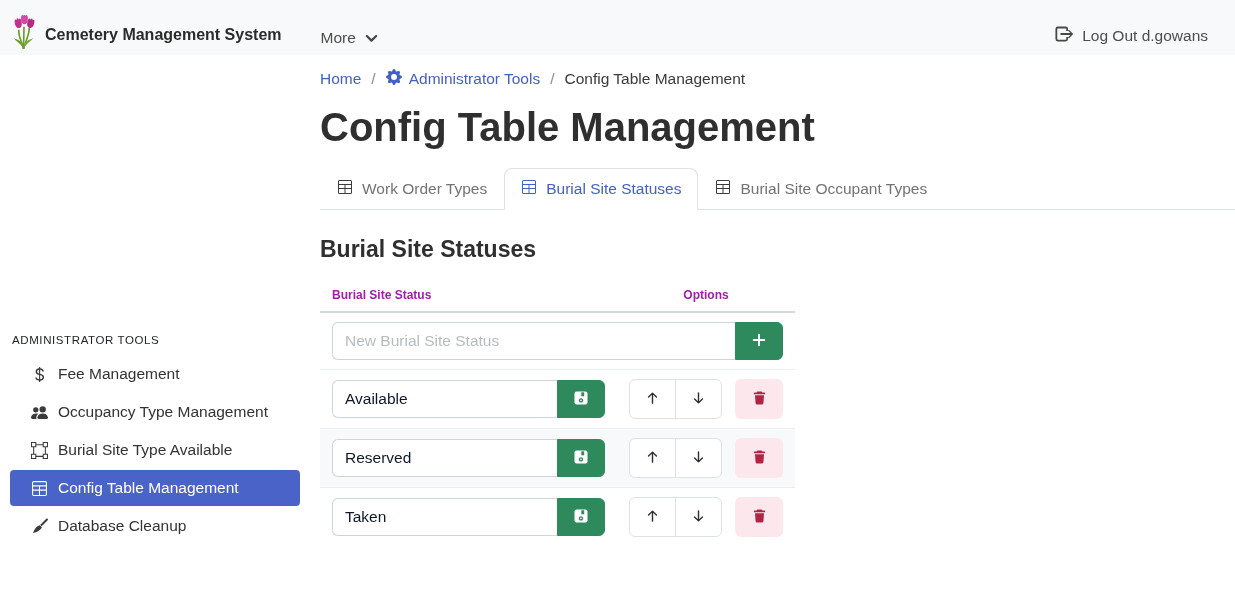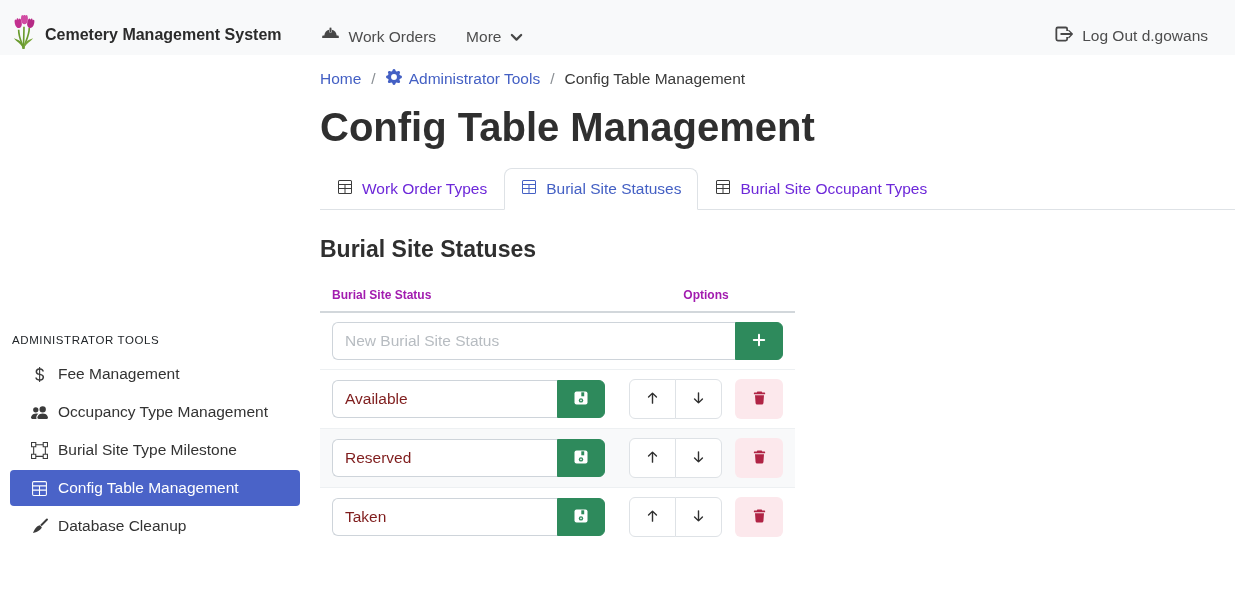--- a/index.html
+++ b/index.html
@@ -36,41 +36,41 @@
     gap:7px; cursor:pointer; }
   .crumb-sep { color:#8a8f94; }
   .crumb-current { color:#3a3a3a; }
 
   
   h1.page-title { font-size:40px; font-weight:bold; color:#2f2f2f; margin:16px 0 18px 0; }
 
   
   .tabs { display:flex; align-items:flex-end; border-bottom:1px solid #dee2e6; }
   .tab { display:flex; align-items:center; gap:9px; padding:10px 16px; font-size:15.5px;
-    color:#6d28d9; cursor:pointer; border:1px solid transparent; margin-bottom:-1px;
+    color:#737373; cursor:pointer; border:1px solid transparent; margin-bottom:-1px;
     border-radius:8px 8px 0 0; }
   .tab.active { background:#fff; border-color:#dee2e6 #dee2e6 #fff #dee2e6;
     color:#4460c4; }
   .tab svg { flex:0 0 auto; }
 
   
   h2.section-title { font-size:23px; font-weight:bold; color:#2f2f2f; margin:26px 0 16px 0; }
 
   
   table.cfg { width:472px; border-collapse:collapse; margin-top:6px; }
   table.cfg th { text-align:left; font-size:12px; font-weight:bold; color:#a21caf;
     padding:9px 12px; border-bottom:2px solid #d2d7db; }
   table.cfg th.opt-col { text-align:center; width:177px; }
   table.cfg td { padding:9px 12px; vertical-align:middle; }
   table.cfg tbody tr + tr { border-top:1px solid #edf0f2; }
   table.cfg tbody tr.striped { background:#f8f9fa; }
 
   .input-group { display:flex; width:100%; }
   .input-group input { flex:1; min-width:0; height:38px; border:1px solid #ced4da;
-    border-radius:6px; padding:0 12px; font-size:15.5px; color:#7f1d1d;
+    border-radius:6px; padding:0 12px; font-size:15.5px; color:#0f172a;
     font-family:"Liberation Sans", sans-serif; outline:none; }
   .input-group input.has-append { border-radius:6px 0 0 6px; border-right:none; }
   .input-group input::placeholder { color:#b7bcc1; }
   .btn-green { width:48px; height:38px; background:#2e8a5c; border:1px solid #2e8a5c;
     border-radius:0 6px 6px 0; display:flex; align-items:center; justify-content:center;
     cursor:pointer; }
 
   .options-cell { display:flex; align-items:center; justify-content:center; gap:13px; }
   .updown { display:inline-flex; }
   .updown button { width:47px; height:40px; background:#fff; border:1px solid #dee2e6;
@@ -102,30 +102,20 @@
         <g transform="translate(21,10) rotate(14)">
           <path d="M-3.6 -2 C-3.6 -6 -2.2 -7 -1.3 -5.2 C-0.4 -7.4 0.4 -7.4 1.3 -5.2 C2.2 -7 3.6 -6 3.6 -2 C3.6 1.6 1.8 3.4 0 3.4 C-1.8 3.4 -3.6 1.6 -3.6 -2 Z" fill="#b52a85"></path>
         </g>
       </svg>
     </span>
     <span class="brand-text">Cemetery Management System</span>
   </div>
 
   <div class="nav-links">
     <a class="nav-link">
-      <span>
-        <svg width="19" height="17" viewBox="0 0 16 14" fill="#474747">
-          <path d="M8 1.2c.7 0 1.2.5 1.2 1.1v.6a5.6 5.6 0 0 1 4 4.9h.9c.5 0 .9.4.9.9v1.2H1v-1.2c0-.5.4-.9.9-.9h.9a5.6 5.6 0 0 1 4-4.9v-.6c0-.6.5-1.1 1.2-1.1z"></path>
-          <rect x="6.9" y="1" width="2.2" height="4.4" rx="1" fill="#f8f9fa"></rect>
-          <rect x="7.2" y="1.3" width="1.6" height="3.8" rx=".8" fill="#474747"></rect>
-        </svg>
-      </span>
-      <span>Work Orders</span>
-    </a>
-    <a class="nav-link">
       <span>More</span>
       <span>
         <svg width="13" height="9" viewBox="0 0 14 9" fill="none" stroke="#474747" stroke-width="2.4" stroke-linecap="round" stroke-linejoin="round">
           <path d="M2 1.8 7 6.8 12 1.8"></path>
         </svg>
       </span>
     </a>
   </div>
 
   <div class="nav-spacer"></div>
@@ -163,21 +153,21 @@
       </span>
       <span>Occupancy Type Management</span>
     </div>
 
     <div class="side-item">
       <span class="icn">
         <svg width="17" height="17" viewBox="0 0 16 16" fill="#3b3b3b">
           <path d="M5 2V0H0v5h2v6H0v5h5v-2h6v2h5v-5h-2V5h2V0h-5v2zm6 1v2h2v6h-2v2H5v-2H3V5h2V3zm1-2h3v3h-3zm3 11v3h-3v-3zM4 15H1v-3h3zM1 4V1h3v3z"></path>
         </svg>
       </span>
-      <span>Burial Site Type Milestone</span>
+      <span>Burial Site Type Available</span>
     </div>
 
     <div class="side-item active">
       <span class="icn">
         <svg width="17" height="17" viewBox="0 0 16 16" fill="#ffffff">
           <path d="M1 2.5A1.5 1.5 0 0 1 2.5 1h11A1.5 1.5 0 0 1 15 2.5v11a1.5 1.5 0 0 1-1.5 1.5h-11A1.5 1.5 0 0 1 1 13.5zM14 6H8.5v3H14zm0 4H8.5v4h5a.5.5 0 0 0 .5-.5zm-6.5 4v-4H2v3.5a.5.5 0 0 0 .5.5zM2 9h5.5V6H2zm0-4h12V2.5a.5.5 0 0 0-.5-.5h-11a.5.5 0 0 0-.5.5z"></path>
         </svg>
       </span>
       <span>Config Table Management</span>
     </div>

